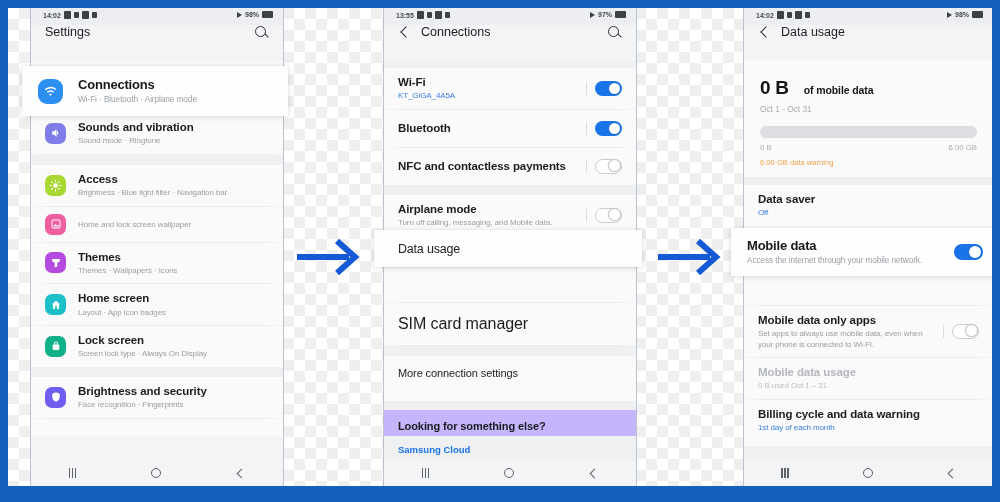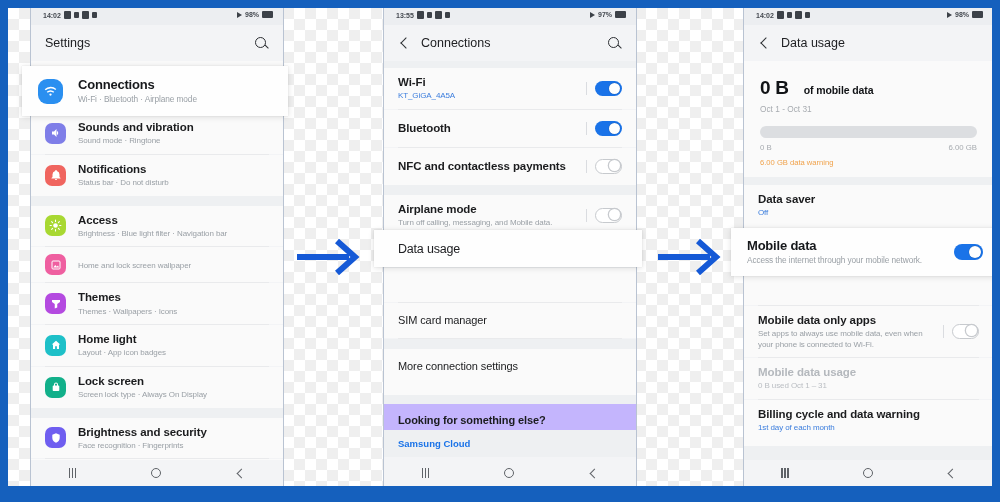--- a/index.html
+++ b/index.html
@@ -60,21 +60,21 @@
   .sb-left { left: 12px; }
   .sb-right { right: 10px; }
   .sb-box { width: 7px; height: 8px; background: #3c4148; border-radius: 1px; }
   .sb-box.sm { width: 5px; height: 6px; }
   .sb-tri { width: 0; height: 0; border-left: 5px solid #3c4148; border-top: 3px solid transparent; border-bottom: 3px solid transparent; }
   .sb-batt { width: 11px; height: 7px; background: #3c4148; border-radius: 1px; }
 
   .appbar {
     height: 36px;
     background: #f3f4f6;
-    display: flex; align-items: center;
+    display: flex; align-items: flex-start;
     padding: 0 14px;
   }
   .appbar .title {
     font-size: 12.5px; color: #202124; font-weight: 400;
     flex: 1;
   }
   .back-chevron {
     width: 14px; height: 14px;
     margin-right: 9px;
     position: relative; flex: 0 0 auto;
@@ -241,31 +241,20 @@
                 <path d="M4 9v6h4l5 5V4L8 9H4zm12.5 3a4.5 4.5 0 0 0-2.5-4v8a4.5 4.5 0 0 0 2.5-4z"></path>
               </svg>
         </div>
         <div class="txt">
           <div class="t1">Sounds and vibration</div>
           <div class="t2">Sound mode  ·  Ringtone</div>
         </div>
       </div>
       <div class="divider"></div>
 
-      <div class="srow">
-        <div class="sicon" style="background:#f0655f">
-          <svg width="12" height="12" viewBox="0 0 24 24" fill="#fff">
-                <path d="M12 22a2.2 2.2 0 0 0 2.2-2.2H9.8A2.2 2.2 0 0 0 12 22zm7-6v-5a7 7 0 0 0-5.3-6.8V3.5a1.7 1.7 0 1 0-3.4 0v.7A7 7 0 0 0 5 11v5l-2 2v1h18v-1l-2-2z"></path>
-              </svg>
-        </div>
-        <div class="txt">
-          <div class="t1">Notifications</div>
-          <div class="t2">Status bar  ·  Do not disturb</div>
-        </div>
-      </div>
 
       <div class="gap"></div>
 
       <div class="srow">
         <div class="sicon" style="background:#a8d832">
           <svg width="13" height="13" viewBox="0 0 24 24" fill="#fff">
                 <circle cx="12" cy="12" r="4.2"></circle>
                 <g stroke="#fff" stroke-width="2" stroke-linecap="round">
                   <path d="M12 2v2.4M12 19.6V22M2 12h2.4M19.6 12H22M4.9 4.9l1.7 1.7M17.4 17.4l1.7 1.7M19.1 4.9l-1.7 1.7M6.6 17.4l-1.7 1.7"></path>
                 </g>
@@ -304,21 +293,21 @@
       </div>
       <div class="divider"></div>
 
       <div class="srow">
         <div class="sicon" style="background:#1ec0c8">
           <svg width="12" height="12" viewBox="0 0 24 24" fill="#fff">
                 <path d="M12 3.6L3.5 11H6v9h4.2v-5.4h3.6V20H18v-9h2.5z"></path>
               </svg>
         </div>
         <div class="txt">
-          <div class="t1">Home light</div>
+          <div class="t1">Home screen</div>
           <div class="t2">Layout  ·  App icon badges</div>
         </div>
       </div>
       <div class="divider"></div>
 
       <div class="srow">
         <div class="sicon" style="background:#12b08a">
           <svg width="12" height="12" viewBox="0 0 24 24" fill="#fff">
                 <path d="M17 9h-1V7a4 4 0 0 0-8 0v2H7a1.6 1.6 0 0 0-1.6 1.6v8A1.6 1.6 0 0 0 7 20.2h10a1.6 1.6 0 0 0 1.6-1.6v-8A1.6 1.6 0 0 0 17 9zm-7-2a2 2 0 0 1 4 0v2h-4z"></path>
               </svg>
@@ -429,21 +418,21 @@
       </div>
       <div style="height:14px;background:#fafafa"></div>
 
       <div class="gap" style="height:18px"></div>
 
       <div style="height:34px;background:#fafafa"></div>
       <div class="divider"></div>
 
       <div class="srow" style="padding-top:11px;padding-bottom:11px">
         <div class="txt">
-              <div class="t1" style="font-weight:400;font-size:11px">SIM card manager</div>
+              <div class="t1" style="font-weight:400;font-size:16px">SIM card manager</div>
             </div>
       </div>
       <div class="divider"></div>
 
 
       <div class="gap"></div>
 
       <div class="srow" style="padding-top:11px;padding-bottom:11px">
         <div class="txt">
               <div class="t1" style="font-weight:400;font-size:11px">More connection settings</div>

